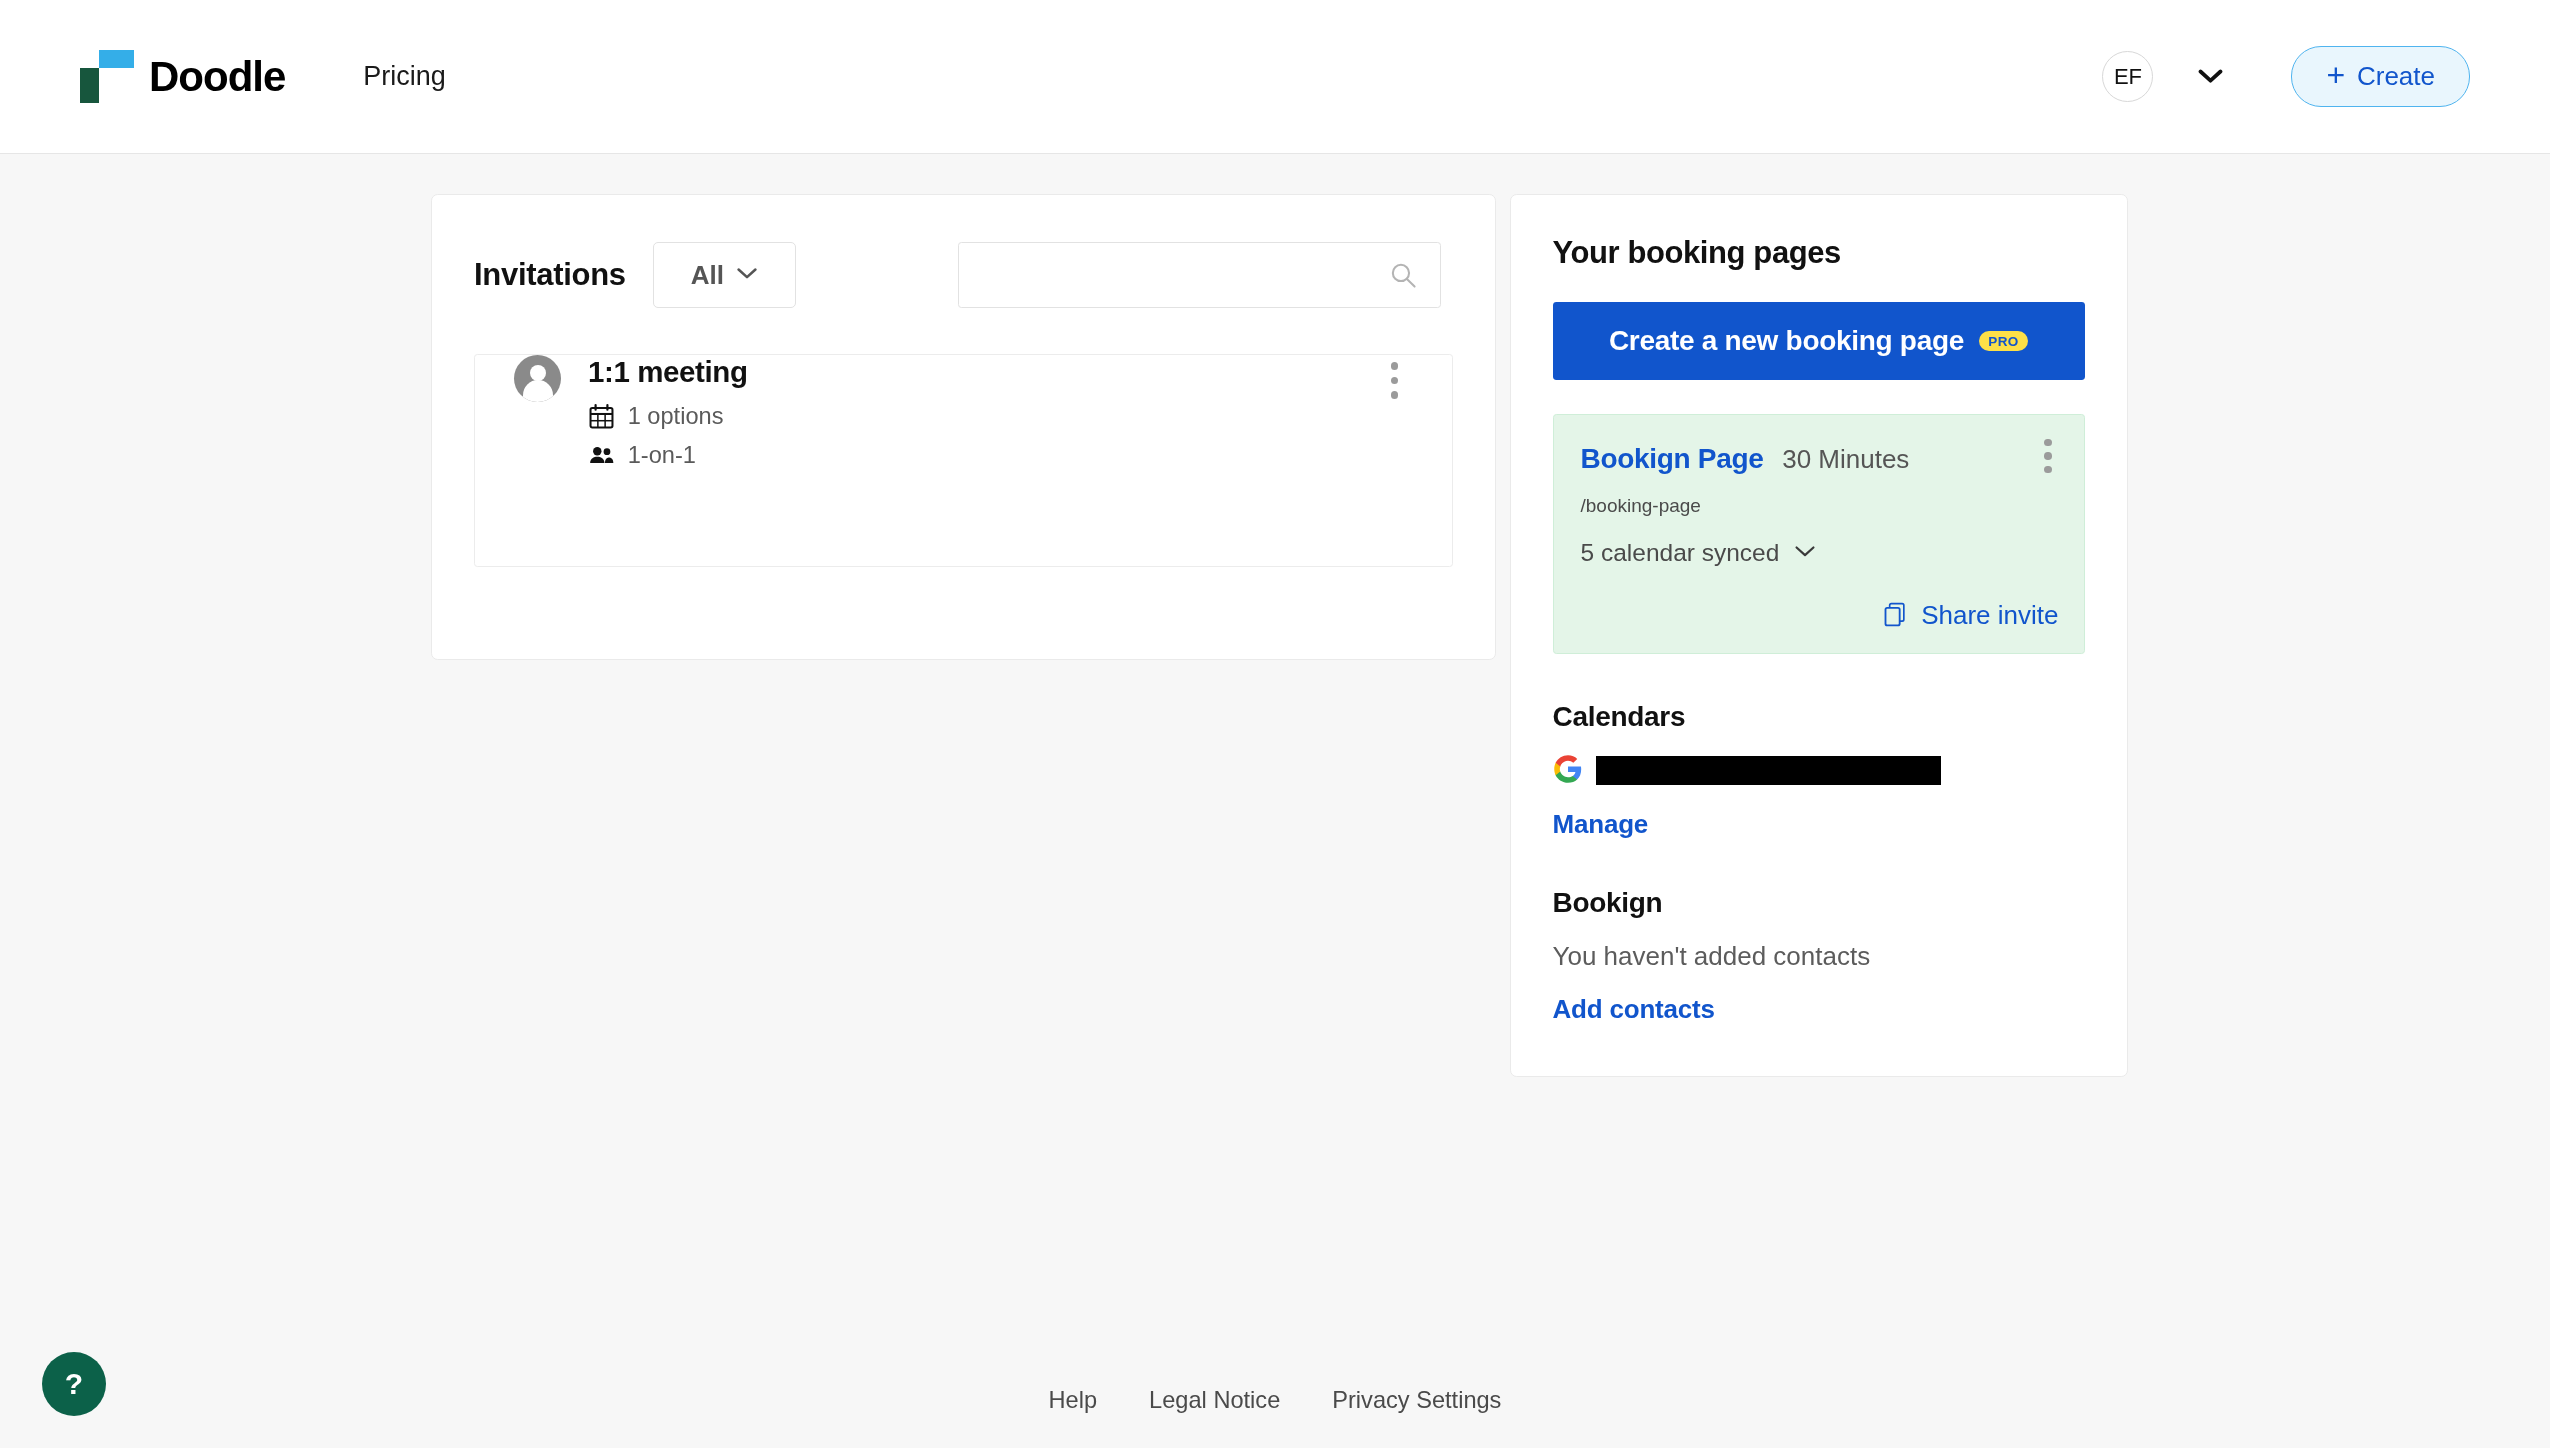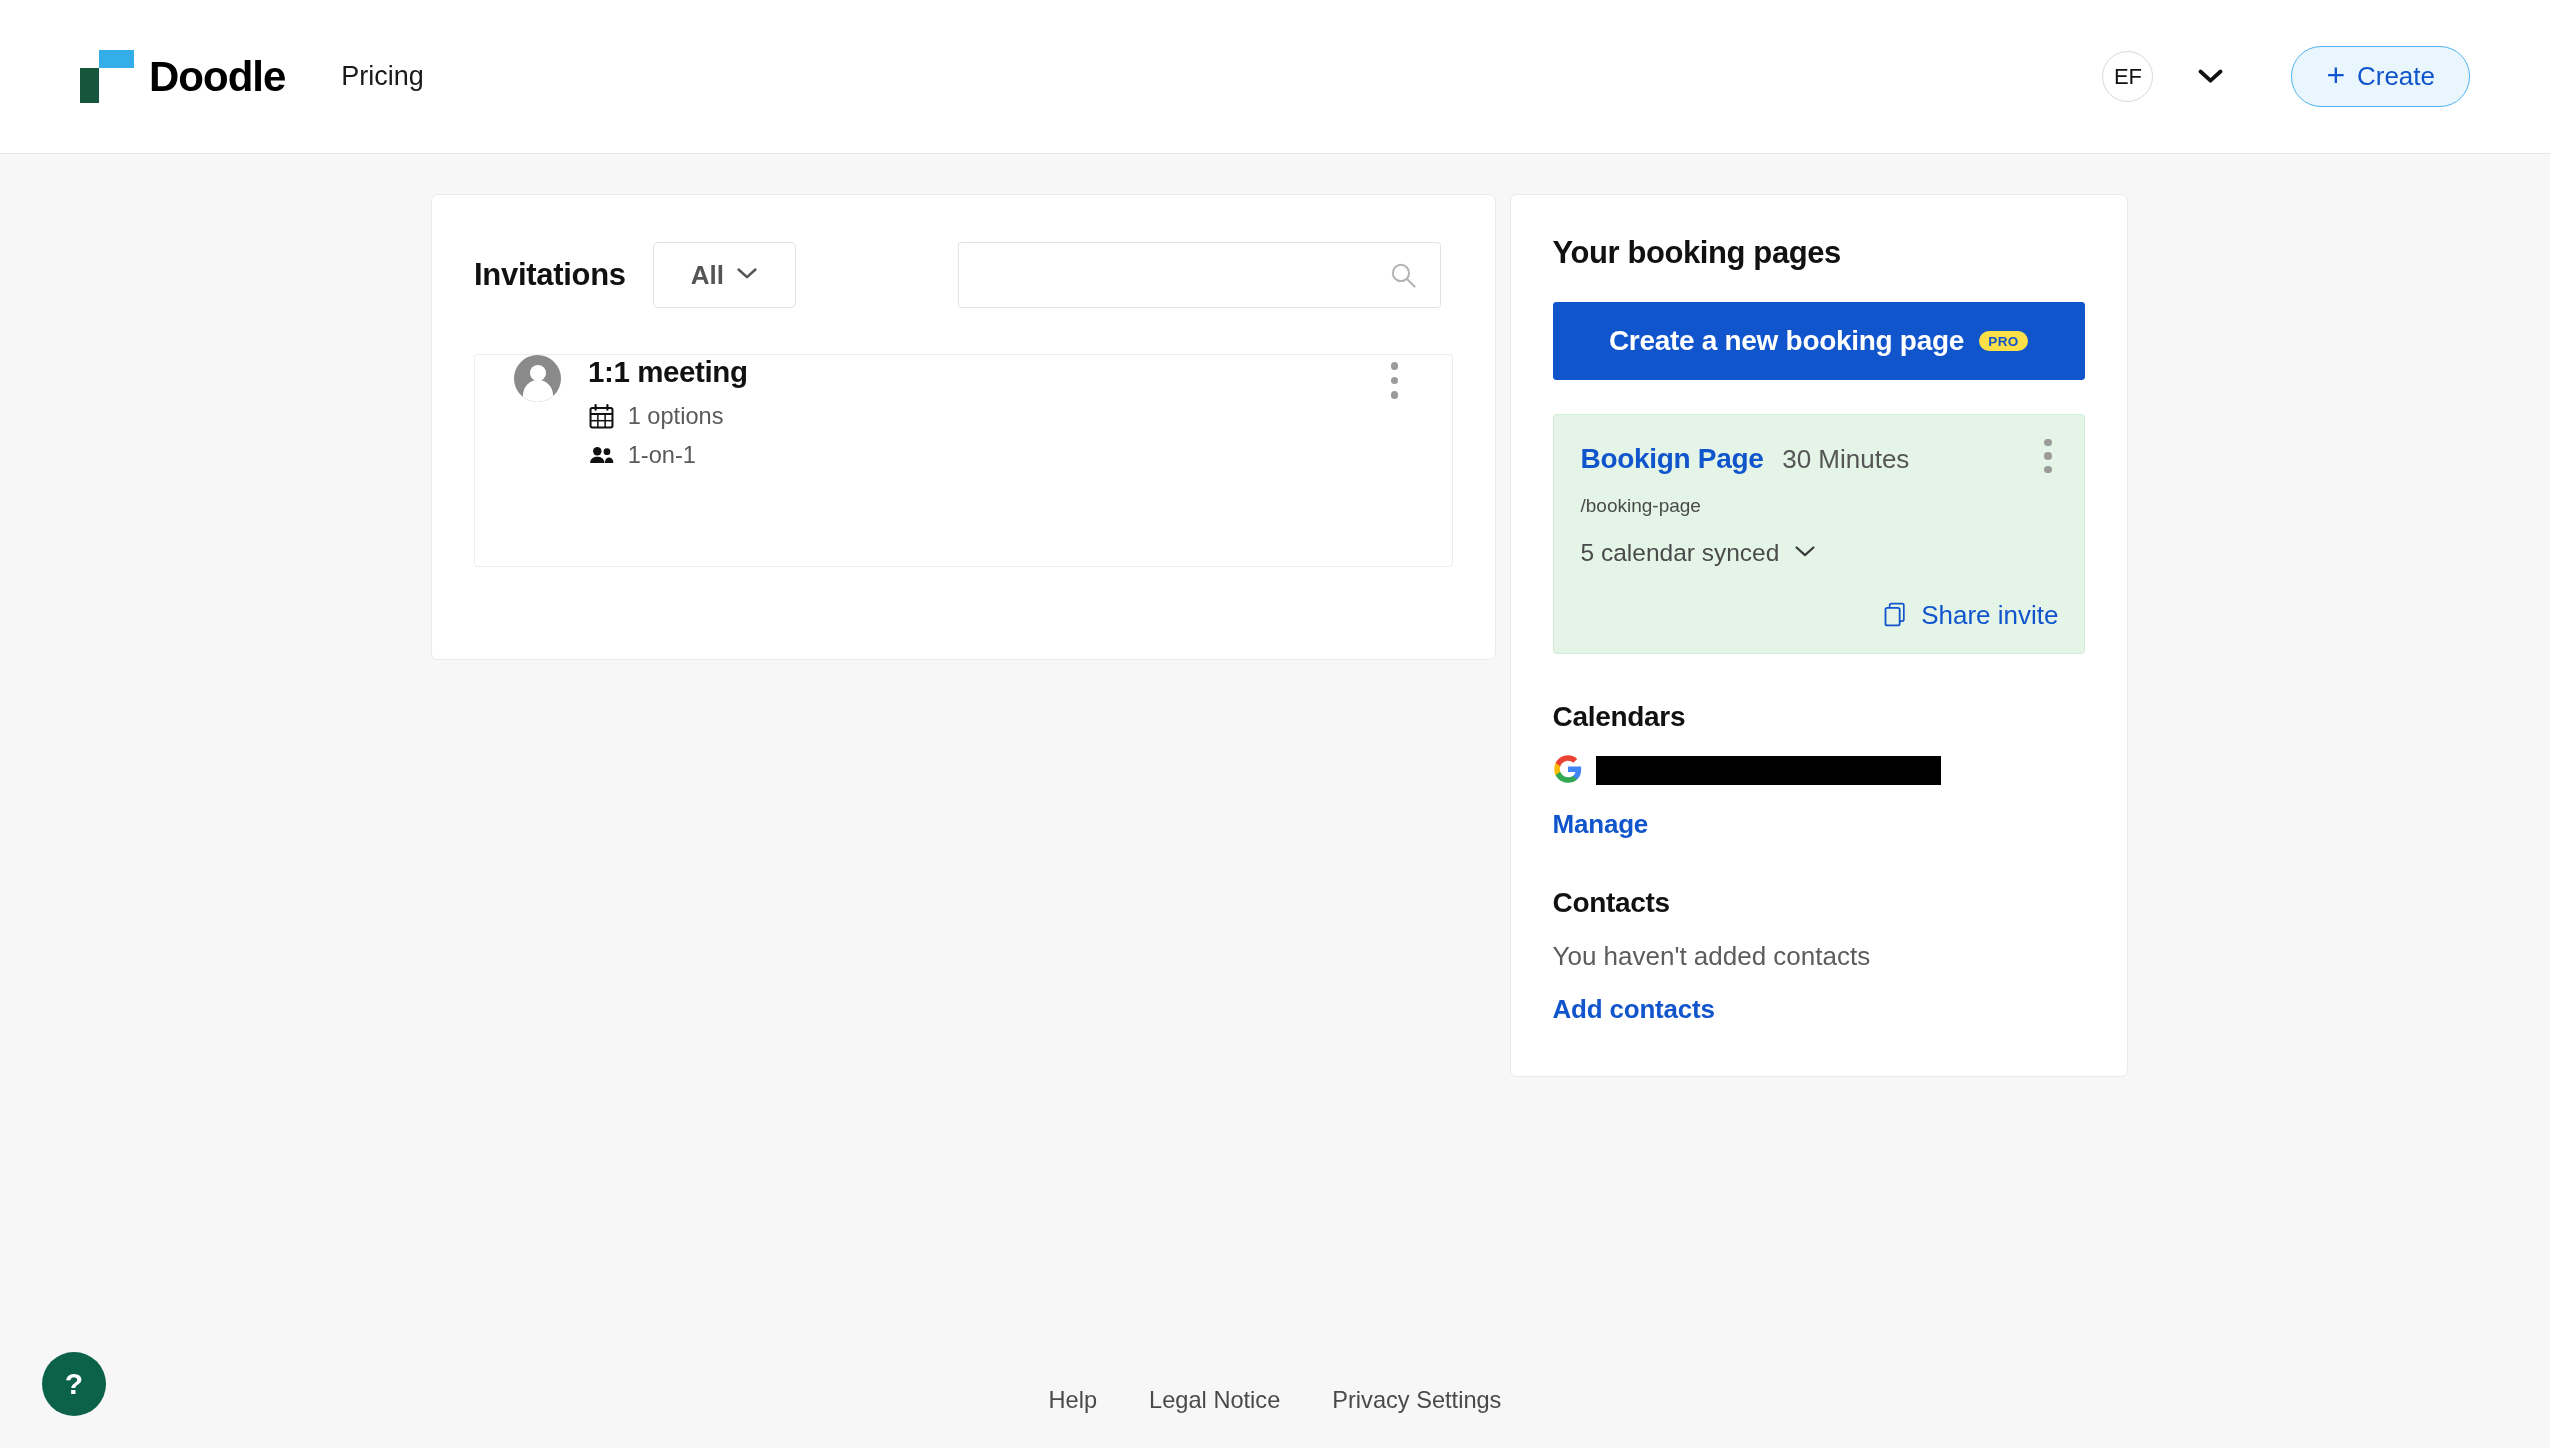--- a/index.html
+++ b/index.html
@@ -66,21 +66,21 @@
   }
 
   .brand-name {
     font-size: 42px;
     font-weight: 700;
     letter-spacing: -1px;
     color: #000000;
   }
 
   .nav-link {
-    margin-left: 56px;
+    margin-left: 78px;
     font-size: 27px;
     color: #1a1a1a;
     font-weight: 400;
     cursor: pointer;
     text-align: right;
   }
 
   .header-right {
     margin-left: auto;
     display: flex;
@@ -644,21 +644,21 @@
             <path fill="#34A853" d="M24 46c5.9 0 10.9-2 14.6-5.3l-7.1-5.6c-2 1.3-4.5 2.1-7.5 2.1-5.8 0-10.7-3.9-12.4-9.1H4.2v5.8C7.9 41.2 15.4 46 24 46z"></path>
             <path fill="#FBBC05" d="M11.6 28.1c-.5-1.3-.7-2.7-.7-4.1s.3-2.8.7-4.1v-5.8H4.2C2.8 17 2 20.4 2 24s.8 7 2.2 9.9l7.4-5.8z"></path>
             <path fill="#EA4335" d="M24 10.8c3.3 0 6.2 1.1 8.5 3.3l6.3-6.3C35 4.1 30 2 24 2 15.4 2 7.9 6.8 4.2 14.1l7.4 5.8c1.7-5.2 6.6-9.1 12.4-9.1z"></path>
           </svg>
         </span>
         <span class="redacted-bar"></span>
       </div>
 
       <span class="link-blue">Manage</span>
 
-      <div class="section-title">Contacts</div>
+      <div class="section-title">Bookign</div>
       <div class="muted-text">You haven't added contacts</div>
       <span class="link-blue">Add contacts</span>
 
     </div>
   </div>
 
   <div class="footer">
     <span class="footer-link">Help</span>
     <span class="footer-link">Legal Notice</span>
     <span class="footer-link">Privacy Settings</span>

